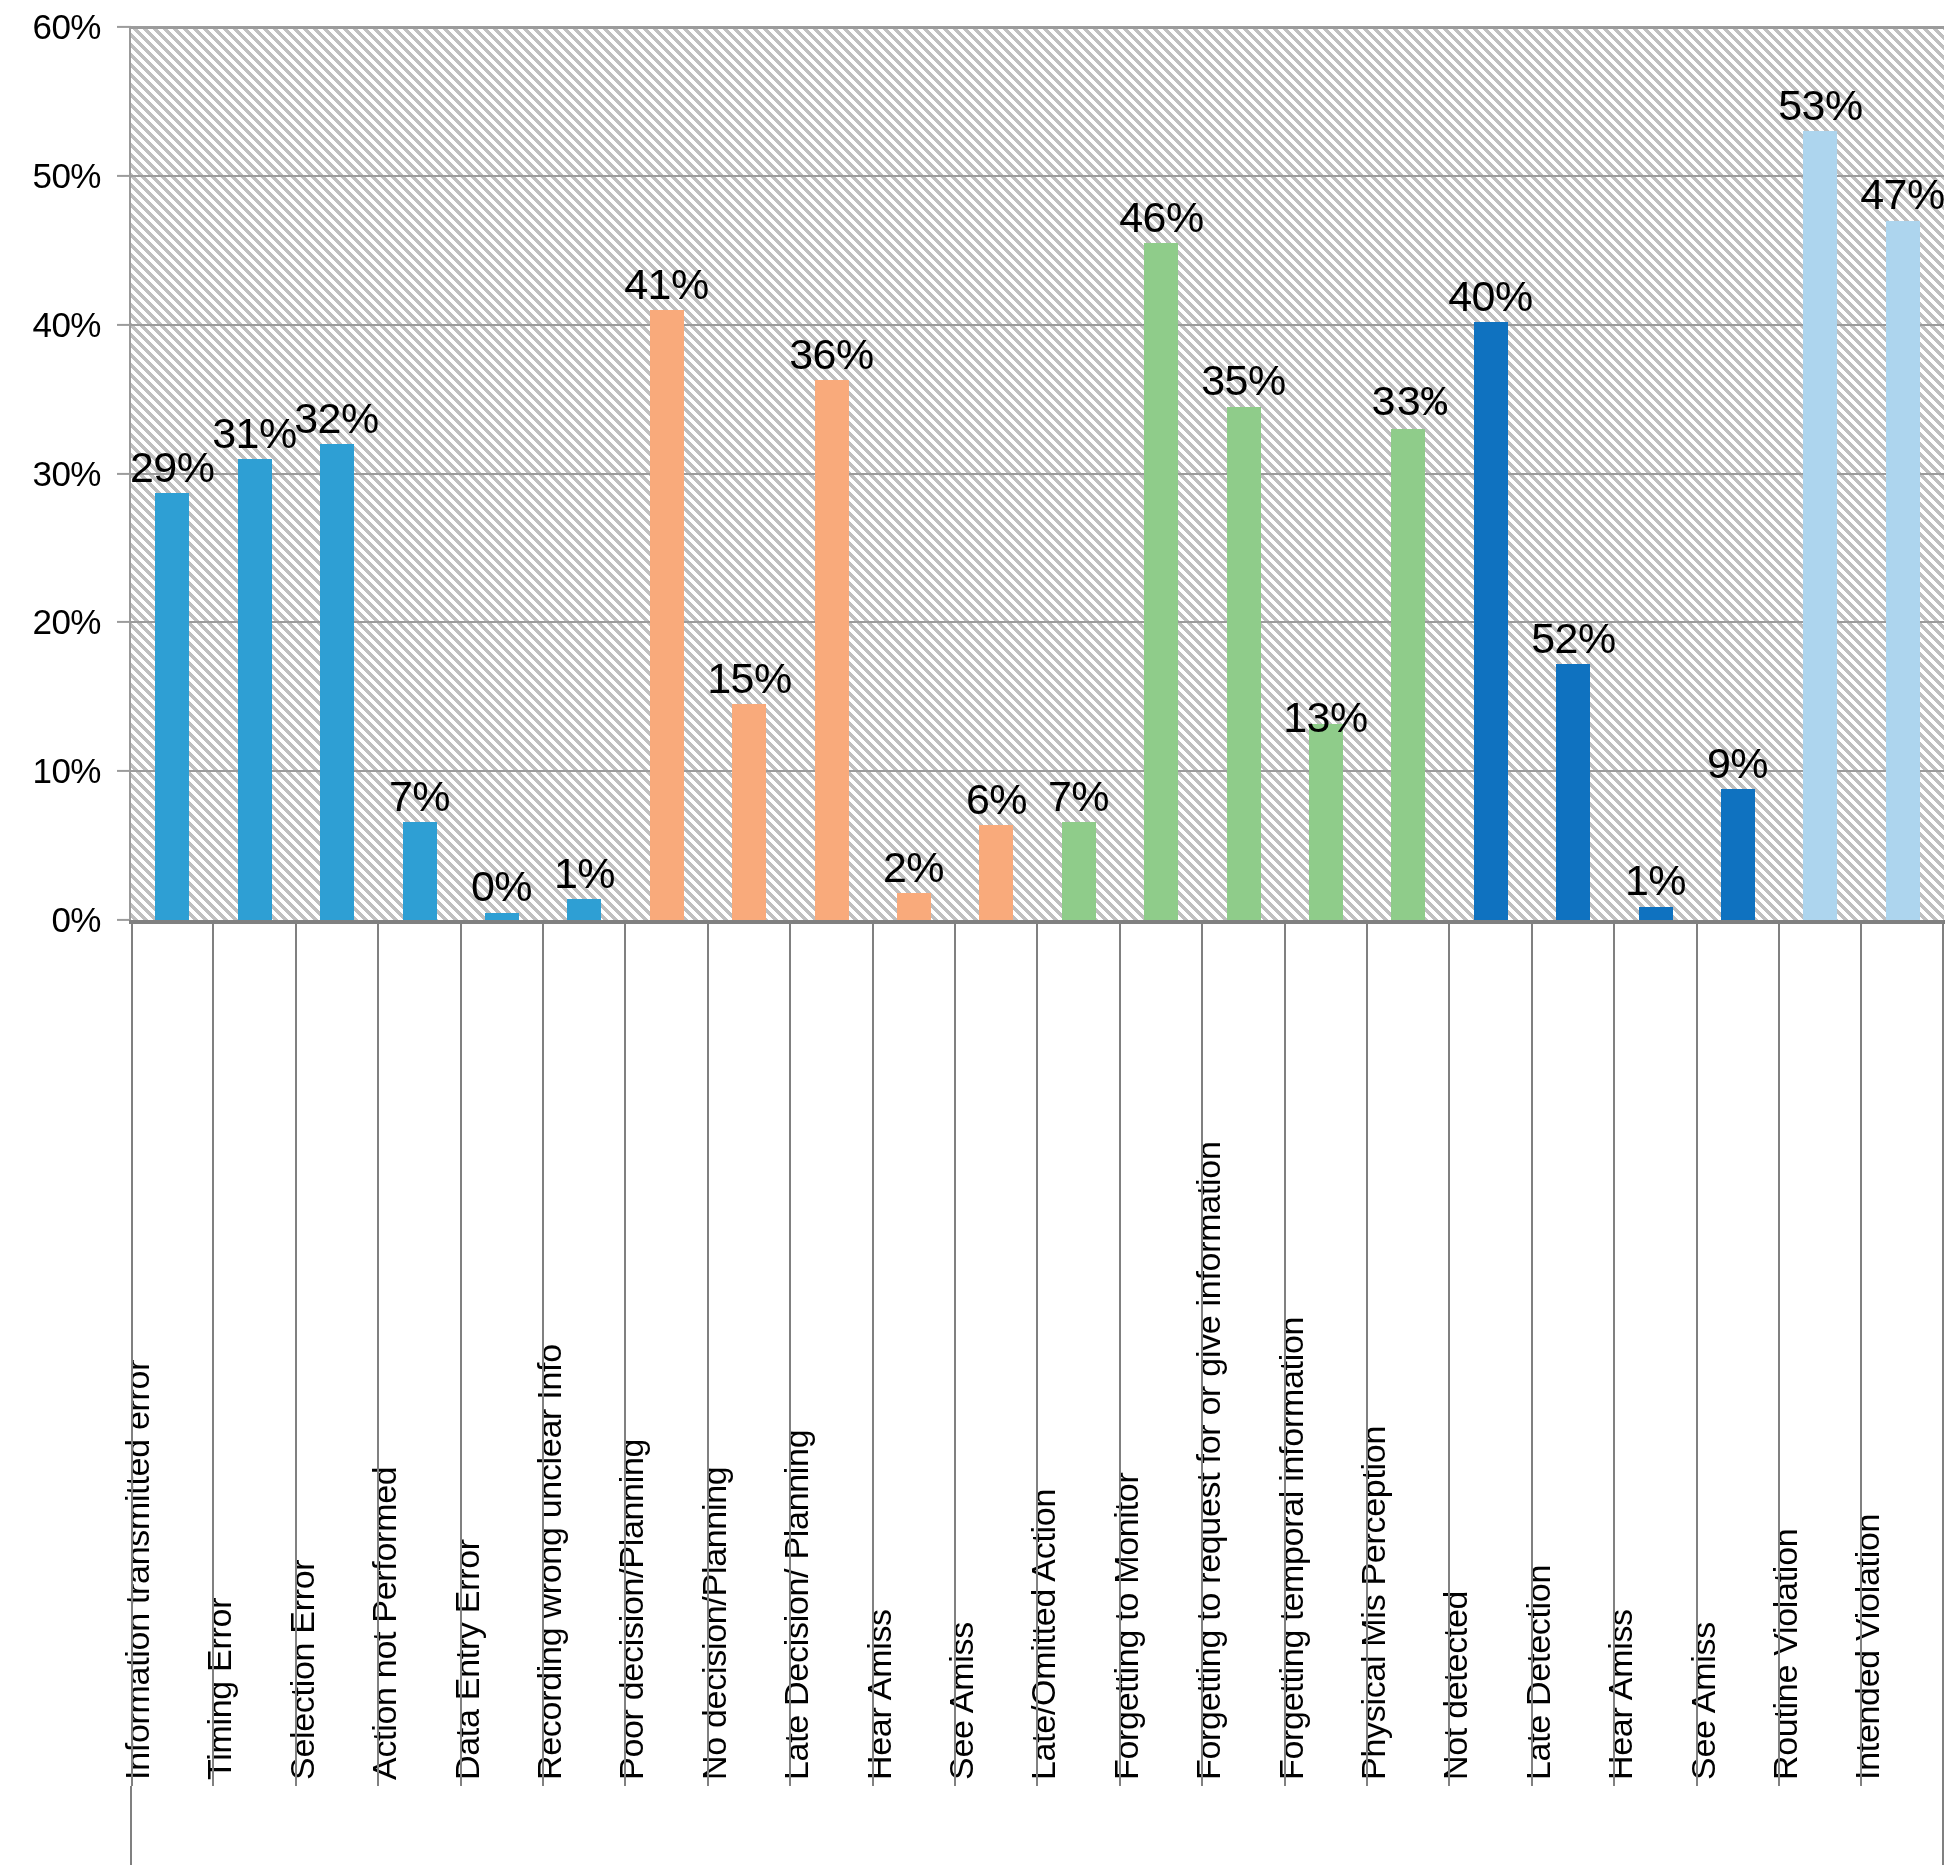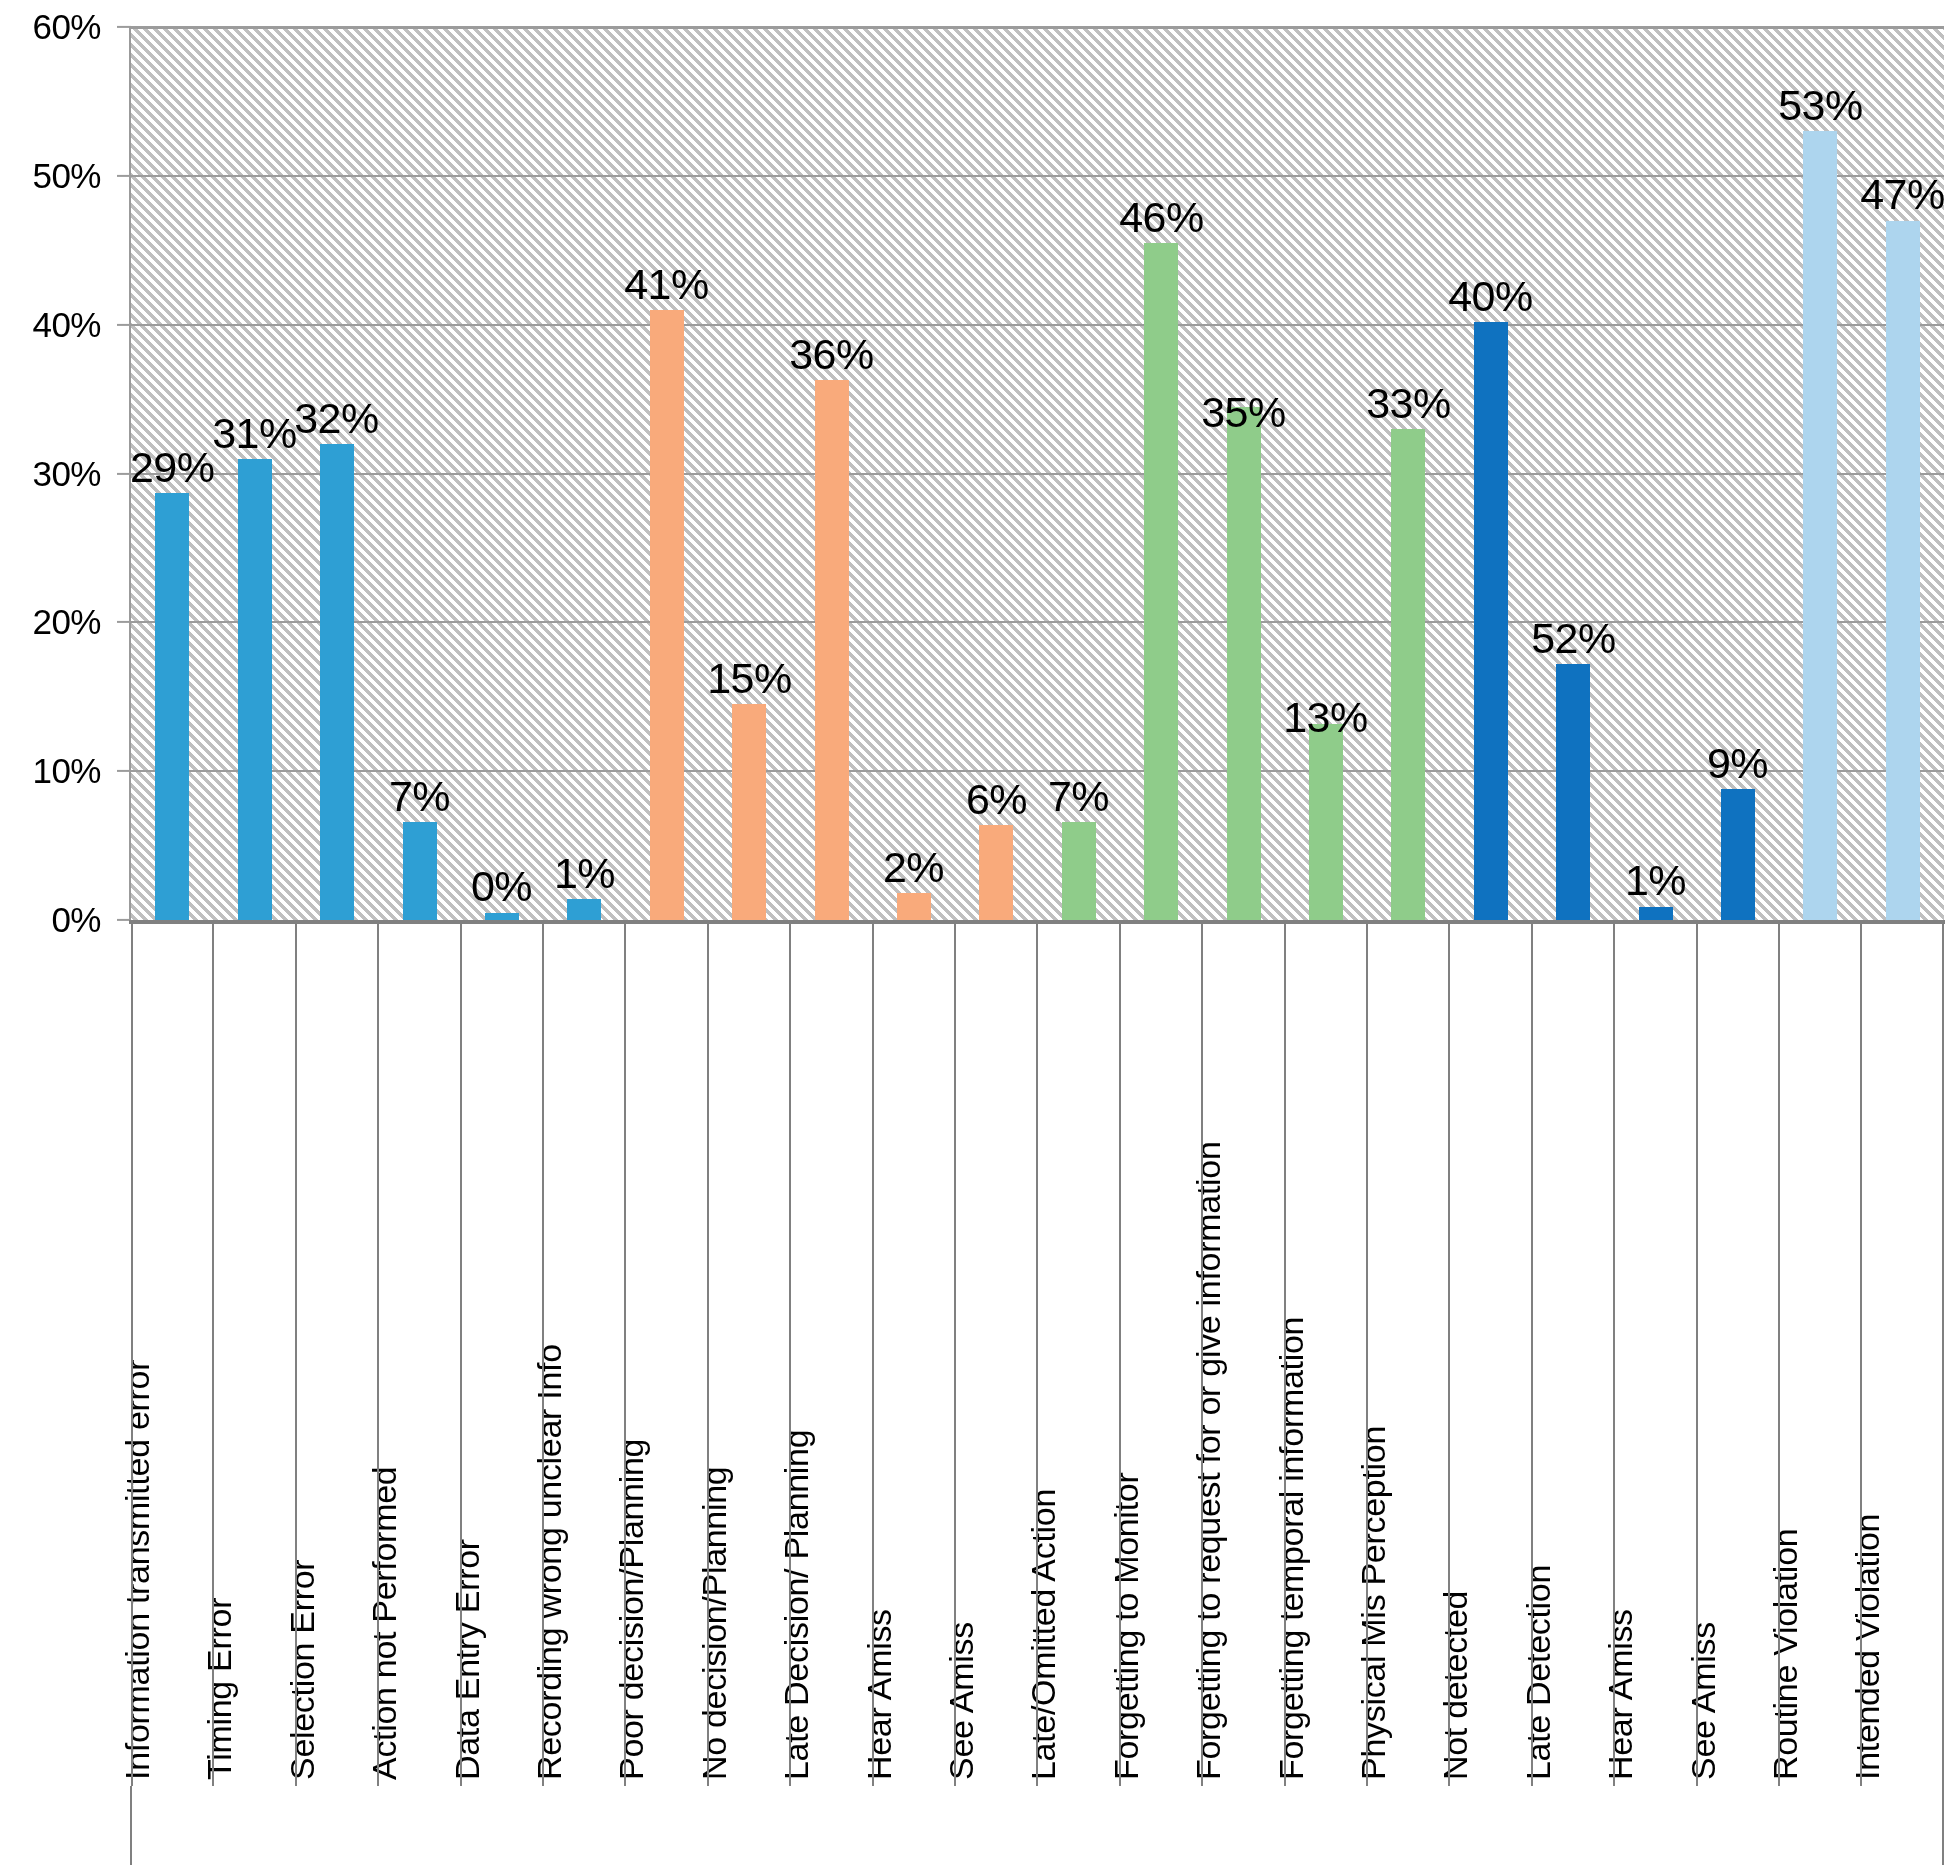--- a/index.html
+++ b/index.html
@@ -99,25 +99,25 @@
       <div class="dlabel" style="width: 115px; left: 643px; top: 303px;">36%</div>
       <div class="bar" title="Hear Amiss 2%" style="left: 766px; width: 34px; height: 27px; background: rgb(249, 170, 123);"></div>
       <div class="dlabel" style="width: 115px; left: 725px; top: 816px;">2%</div>
       <div class="bar" title="See Amiss 6%" style="left: 848px; width: 34px; height: 95px; background: rgb(249, 170, 123);"></div>
       <div class="dlabel" style="width: 115px; left: 808px; top: 748px;">6%</div>
       <div class="bar" title="Late/Omitted Action 7%" style="left: 931px; width: 34px; height: 98px; background: rgb(143, 204, 138);"></div>
       <div class="dlabel" style="width: 115px; left: 890px; top: 745px;">7%</div>
       <div class="bar" title="Forgetting to Monitor 46%" style="left: 1013px; width: 34px; height: 677px; background: rgb(143, 204, 138);"></div>
       <div class="dlabel" style="width: 115px; left: 973px; top: 166px;">46%</div>
       <div class="bar" title="Forgetting to request for or give information 35%" style="left: 1096px; width: 34px; height: 513px; background: rgb(143, 204, 138);"></div>
-      <div class="dlabel" style="width: 115px; left: 1055px; top: 329px; margin-top: 32px;">35%</div>
+      <div class="dlabel" style="width: 115px; left: 1055px; top: 329px;">35%</div>
       <div class="bar" title="Forgetting temporal information 13%" style="left: 1178px; width: 34px; height: 196px; background: rgb(143, 204, 138);"></div>
       <div class="dlabel" style="width: 115px; left: 1137px; top: 666px;">13%</div>
       <div class="bar" title="Physical Mis Perception 33%" style="left: 1260px; width: 34px; height: 491px; background: rgb(143, 204, 138);"></div>
-      <div class="dlabel" style="width: 115px; left: 1220px; top: 352px;">33%</div>
+      <div class="dlabel" style="width: 115px; left: 1220px; top: 352px; font-family: Liberation Mono, monospace;">33%</div>
       <div class="bar" title="Not detected 40%" style="left: 1343px; width: 34px; height: 598px; background: rgb(15, 114, 192);"></div>
       <div class="dlabel" style="width: 115px; left: 1302px; top: 245px;">40%</div>
       <div class="bar" title="Late Detection 17%" style="left: 1425px; width: 34px; height: 256px; background: rgb(15, 114, 192);"></div>
       <div class="dlabel" style="width: 115px; left: 1385px; top: 587px;">52%</div>
       <div class="bar" title="Hear Amiss 1%" style="left: 1508px; width: 34px; height: 13.4px; background: rgb(15, 114, 192);"></div>
       <div class="dlabel" style="width: 115px; left: 1467px; top: 829px;">1%</div>
       <div class="bar" title="See Amiss 9%" style="left: 1590px; width: 34px; height: 131px; background: rgb(15, 114, 192);"></div>
       <div class="dlabel" style="width: 115px; left: 1549px; top: 712px;">9%</div>
       <div class="bar" title="Routine Violation 53%" style="left: 1672px; width: 34px; height: 789px; background: rgb(173, 213, 238);"></div>
       <div class="dlabel" style="width: 115px; left: 1632px; top: 54px;">53%</div>

